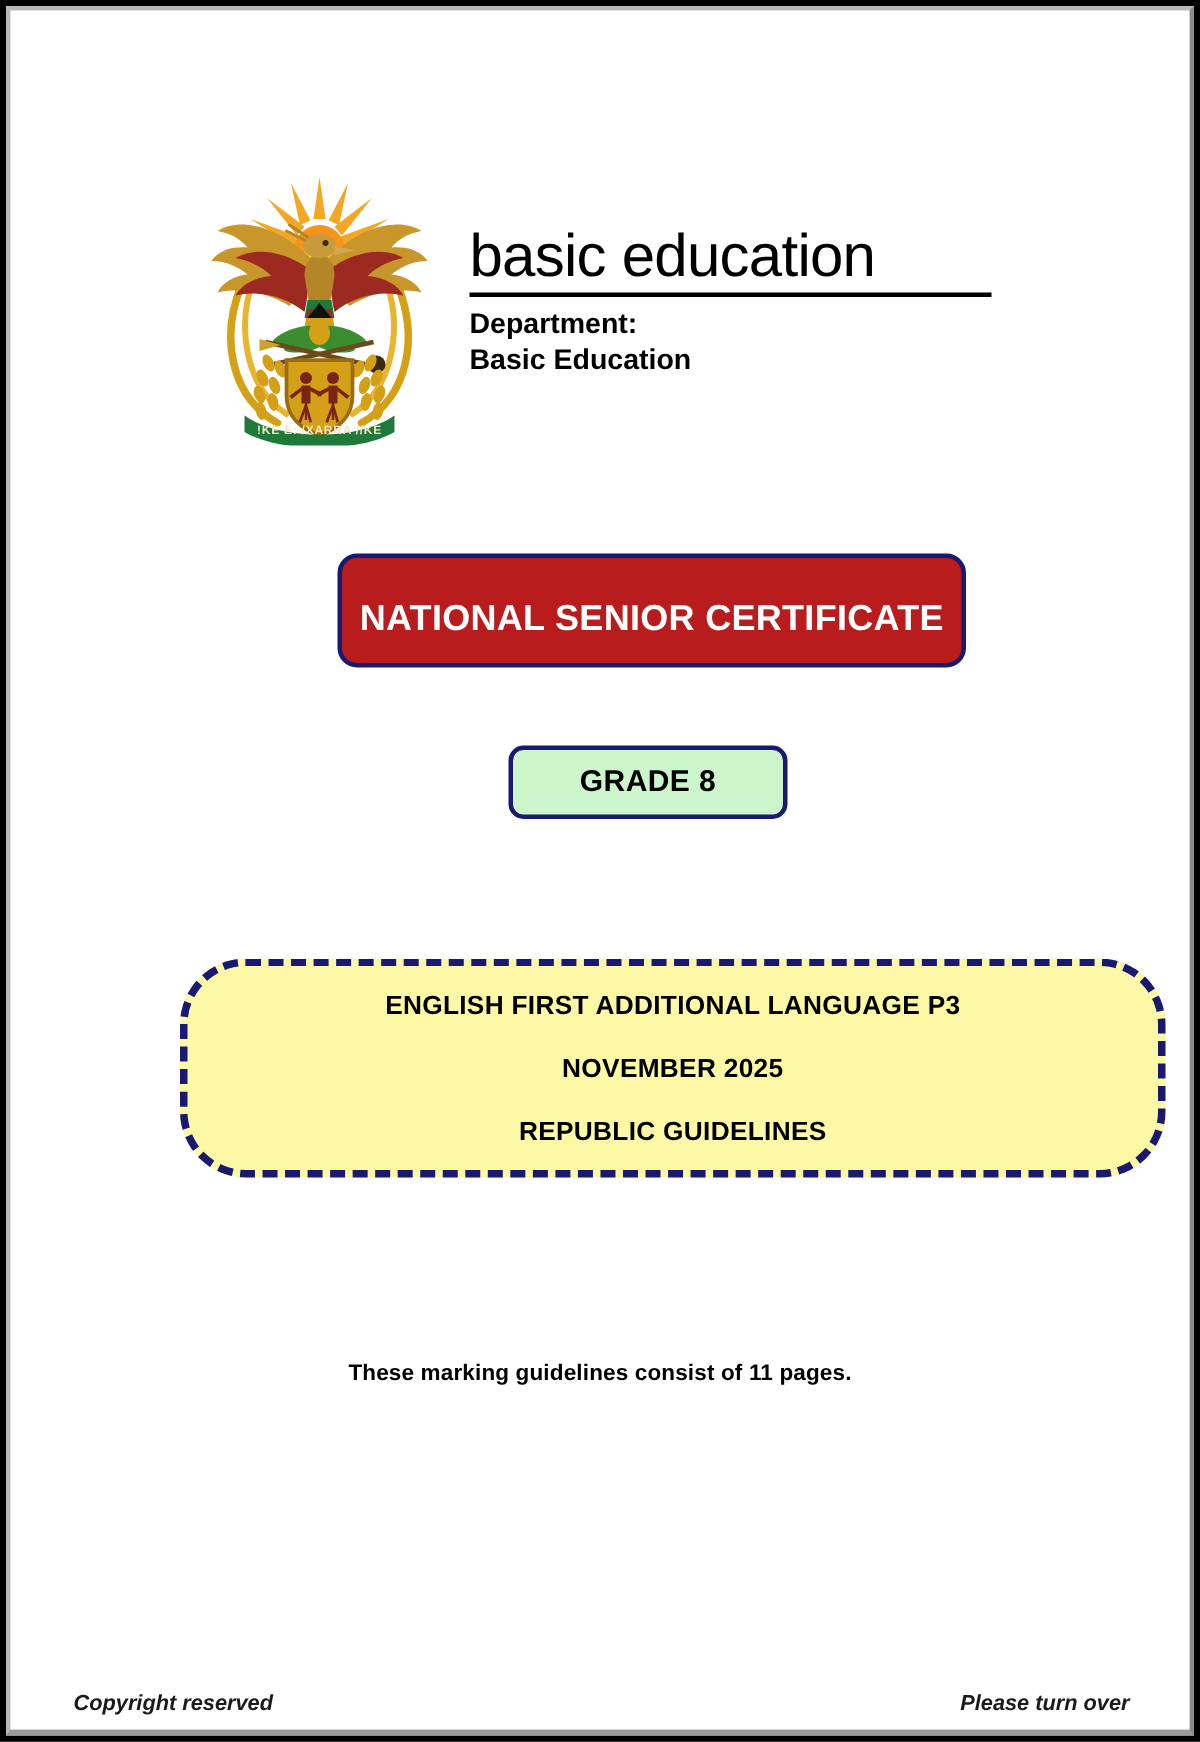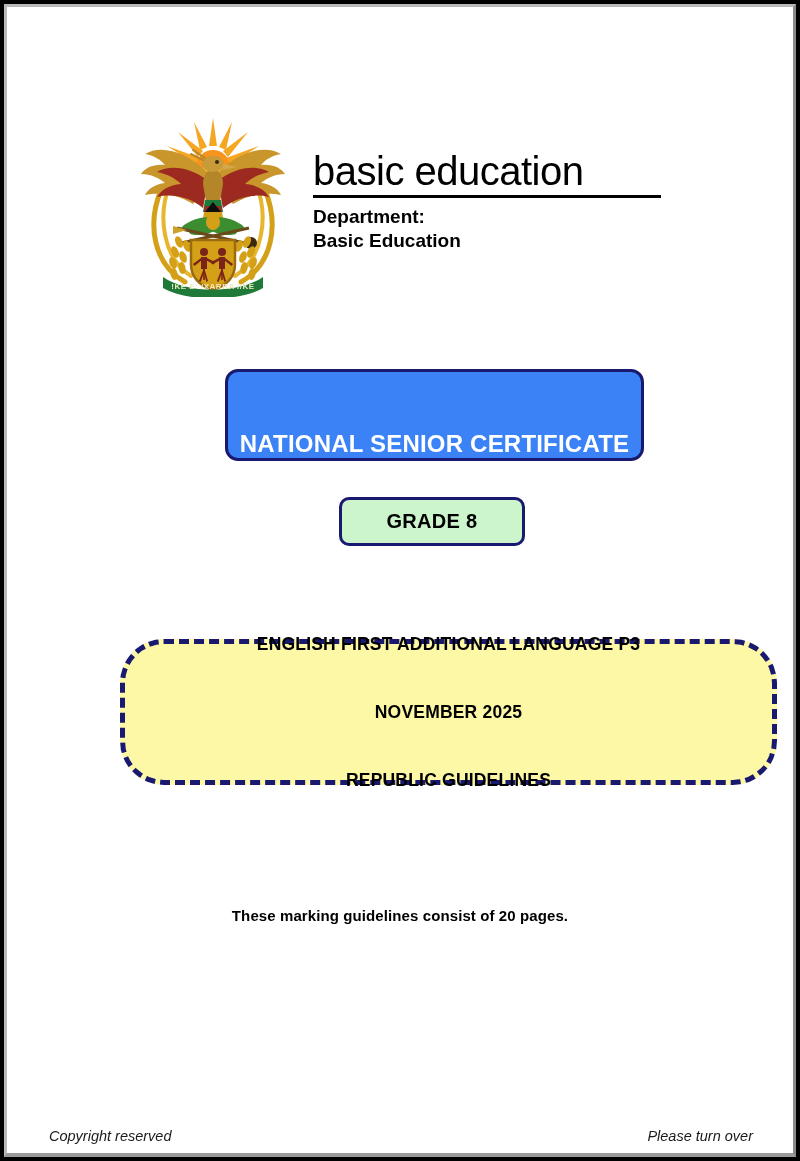--- a/index.html
+++ b/index.html
@@ -87,27 +87,27 @@
     font-size: 22px;
     letter-spacing: 0.1px;
   }
 
   
   .nsc-banner {
     position: absolute;
     left: 218px;
     top: 362px;
     width: 419px;
-    height: 92px;
-    background: #3b82f6;
+    height: 76px;
+    background: #b91c1c;
     border: 3px solid #191970;
     border-radius: 13px;
     display: flex;
     justify-content: center;
-    align-items: flex-end;
+    align-items: center;
     padding-top: 12px;
   }
 
   .nsc-banner-label {
     color: #ffffff;
     font-size: 24px;
     font-weight: 700;
     letter-spacing: 0.2px;
     white-space: nowrap;
   }
@@ -142,21 +142,20 @@
     top: 632px;
     width: 657px;
     height: 146px;
     background: #fdf8a5;
     border: 5px dashed #191970;
     border-radius: 44px;
     display: flex;
     flex-direction: column;
     justify-content: center;
     align-items: center;
-    gap: 26px;
   }
 
   .subject-line {
     color: #000000;
     font-size: 17.5px;
     font-weight: 700;
     letter-spacing: 0.2px;
     text-align: center;
     white-space: nowrap;
     line-height: 1.2;
@@ -184,21 +183,21 @@
     right: 40px;
     top: 1121px;
     display: flex;
     justify-content: space-between;
     align-items: baseline;
   }
 
   .footer-text {
     font-size: 14.5px;
     font-style: italic;
-    font-weight: 400;
+    font-weight: 700;
     color: #1a1a1a;
     white-space: nowrap;
   }
 </style>
 </head>
 <body>
 
 <div class="page-frame">
   <div class="page-frame-inner">
     <div class="page-sheet">
@@ -308,21 +307,21 @@
       <div class="grade-box">
         <span class="grade-label">GRADE 8</span>
       </div>
 
       <div class="subject-box">
         <div class="subject-line">ENGLISH FIRST ADDITIONAL LANGUAGE P3</div>
         <div class="subject-line">NOVEMBER 2025</div>
         <div class="subject-line">REPUBLIC GUIDELINES</div>
       </div>
 
-      <div class="page-count-note">These marking guidelines consist of 20 pages.</div>
+      <div class="page-count-note">These marking guidelines consist of 11 pages.</div>
 
       <div class="page-footer">
         <span class="footer-text">Copyright reserved</span>
         <span class="footer-text">Please turn over</span>
       </div>
 
     </div>
   </div>
 </div>
 

